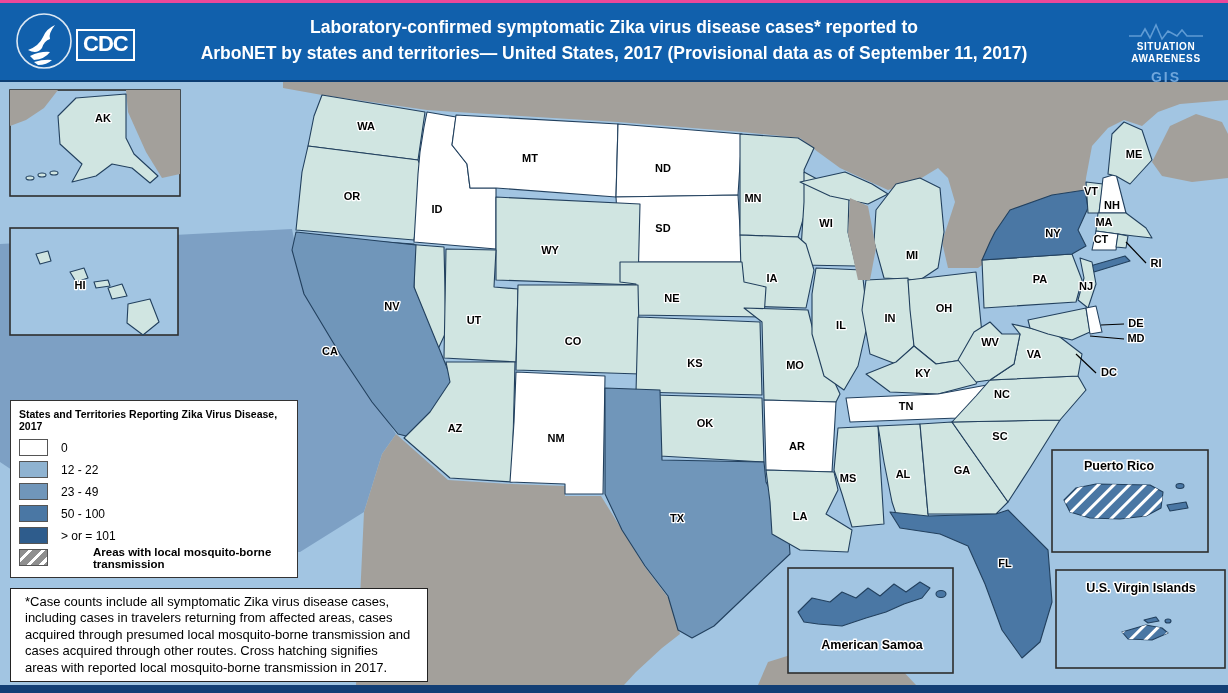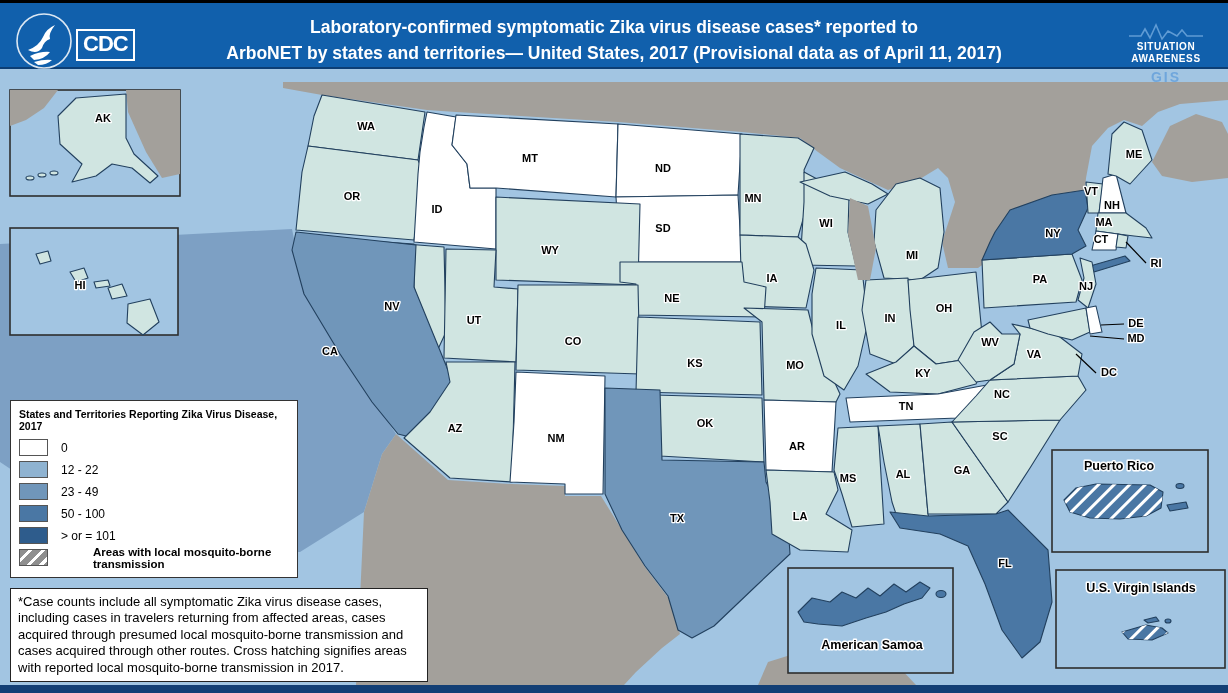--- a/index.html
+++ b/index.html
@@ -1,20 +1,20 @@
 <!DOCTYPE html>
 <html><head>
 <meta charset="utf-8">
 <style>
   html,body{margin:0;padding:0;background:#dfe6ee;}
   .page{position:relative;width:1228px;height:693px;overflow:hidden;
         font-family:"Liberation Sans",sans-serif;background:#A2C5E2;}
   
-  .header{position:absolute;top:0;left:0;width:1228px;height:69px;background:#1160AC;
-          border-top:3px solid #000000;border-bottom:2px solid #0C3E74;box-sizing:border-box;}
+  .header{position:absolute;top:0;left:0;width:1228px;height:82px;background:#1160AC;
+          border-top:3px solid #ec4899;border-bottom:2px solid #0C3E74;box-sizing:border-box;}
   .logo-wrap{position:absolute;left:14px;top:7px;display:flex;align-items:center;}
   .hhs-eagle{width:60px;height:62px;}
   .cdc-box{margin-left:2px;margin-top:8px;border:2px solid #fff;color:#fff;font-weight:bold;
            font-size:22px;letter-spacing:-1px;padding:0 5px 2px 5px;line-height:26px;}
   .header-title{position:absolute;left:150px;right:150px;top:11px;text-align:center;color:#fff;
                 font-weight:bold;font-size:17.5px;line-height:26px;}
   .brand{position:absolute;right:16px;top:20px;text-align:center;width:92px;}
   .brand .ekg{display:block;margin:0 auto;}
   .brand .b1{color:#fff;font-weight:bold;font-size:10px;letter-spacing:.6px;line-height:12px;}
   .brand .b3{color:#6FA6DC;font-weight:bold;font-size:14px;letter-spacing:2px;margin-top:4px;}
@@ -32,42 +32,42 @@
   .legend{position:absolute;left:10px;top:318px;width:288px;background:#fff;border:1px solid #333;
           box-sizing:border-box;padding:7px 8px 6px 8px;}
   .legend-title{font-size:10.5px;font-weight:bold;color:#000;margin-bottom:7px;}
   .legend-row{display:flex;align-items:center;margin-bottom:5px;height:17px;}
   .legend-swatch{width:27px;height:15px;border:1px solid #555;margin-right:13px;flex:0 0 27px;}
   .legend-swatch.hatch{background:repeating-linear-gradient(135deg,#8F8F8F 0 6px,#fff 6px 9px);}
   .legend-label{font-size:12px;color:#000;}
   .legend-row:last-child .legend-label{font-weight:bold;font-size:11.5px;margin-left:32px;}
   
   .footnote{position:absolute;left:10px;top:506px;width:418px;box-sizing:border-box;background:#fff;
-            border:1px solid #222;padding:5px 7px;font-size:13px;line-height:1.26;color:#000;}
+            border:1px solid #222;padding:5px 14px;font-size:13px;line-height:1.26;color:#000;}
   
   .footer{position:absolute;left:0;bottom:0;width:1228px;height:8px;background:#133F75;}
 </style>
 </head>
 <body>
 
 <div class="page">
 
   <div class="header">
     <div class="logo-wrap">
       <svg class="hhs-eagle" viewBox="0 0 60 62">
         <circle cx="30" cy="31" r="27" fill="none" stroke="#fff" stroke-width="1.6" opacity="0.85"></circle>
         <path d="M14,40 Q25,36 29,27 Q32,19 41,15 Q34,24 36,29 Q30,31 28,38 Q23,45 14,40 Z" fill="#fff"></path>
         <path d="M16,46 Q27,41 36,42 Q31,49 20,50 Z" fill="#fff"></path>
         <path d="M20,52 Q30,49 38,50 Q33,55 24,55 Z" fill="#fff"></path>
       </svg>
       <div class="cdc-box">CDC</div>
     </div>
     <div class="header-title">
       <div>Laboratory-confirmed symptomatic Zika virus disease cases* reported to</div>
-      <div>ArboNET by states and territories— United States, 2017 (Provisional data as of April 11, 2017)</div>
+      <div>ArboNET by states and territories— United States, 2017 (Provisional data as of September 11, 2017)</div>
     </div>
     <div class="brand">
       <svg class="ekg" width="78" height="18" viewBox="0 0 78 18">
         <polyline points="2,13 14,13 18,6 23,15 29,2 35,16 41,8 50,13 55,7 60,13 76,13" fill="none" stroke="#5F9BD4" stroke-width="1.6"></polyline>
       </svg>
       <div class="b1">SITUATION</div>
       <div class="b1">AWARENESS</div>
       <div class="b3">GIS</div>
     </div>
   </div>

